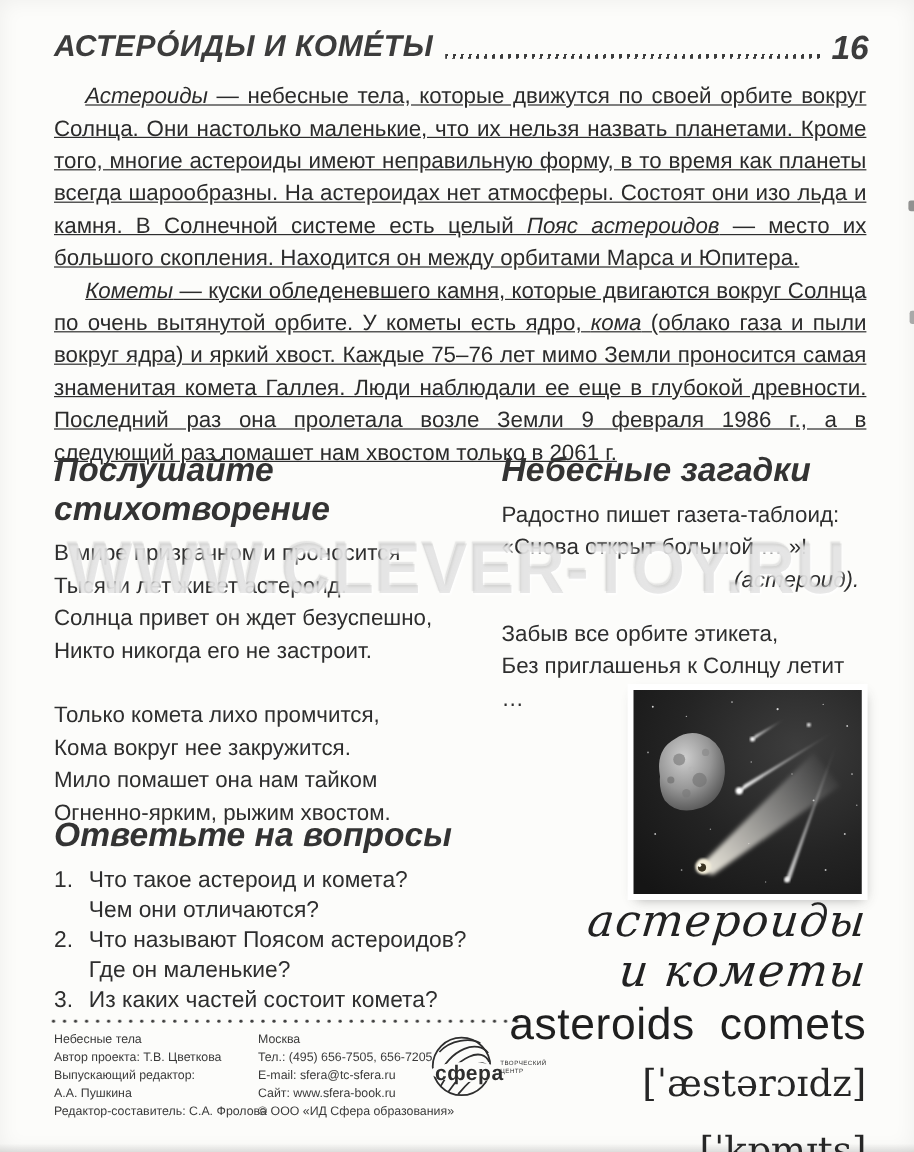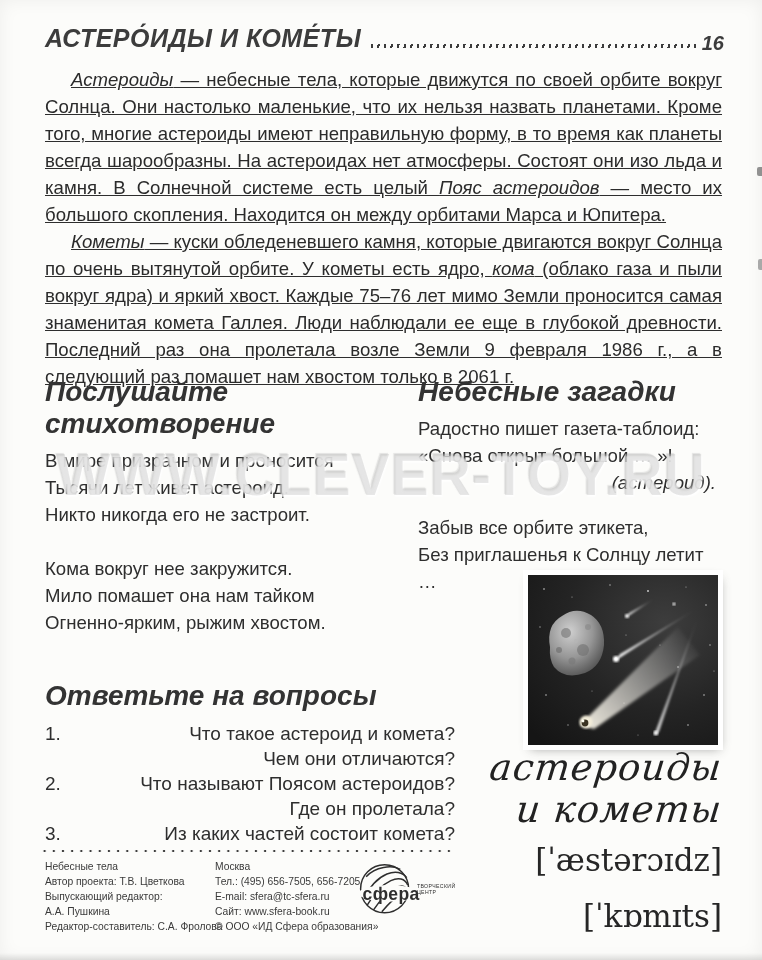--- a/index.html
+++ b/index.html
@@ -16,21 +16,21 @@
   
   .hdr{position:absolute;top:24px;left:45px;right:38px;display:flex;align-items:flex-end;}
   .chapter-title{
     font-size:25px;font-weight:bold;font-style:italic;
     letter-spacing:.5px;color:#3c3c3c;white-space:nowrap;margin:0;
   }
   .leader{
     flex:1;height:4px;margin:0 6px 5px 10px;
     background:repeating-linear-gradient(100deg,#3c3c3c 0 2.2px,transparent 2.2px 6.5px);
   }
-  .page-num{font-size:20px;font-weight:bold;font-style:italic;color:#3c3c3c;margin-bottom:-2px;text-align:center;}
+  .page-num{font-size:28px;font-weight:bold;font-style:italic;color:#3c3c3c;margin-bottom:-2px;text-align:center;}
   
   .intro{position:absolute;top:66px;left:45px;width:677px;text-decoration:underline;}
   .intro p{
     margin:0;font-size:18.6px;line-height:27px;text-align:justify;
     text-indent:26px;color:#2b2b2b;
   }
   .intro .it{font-style:italic;}
   
   .col-head{
     font-size:28px;font-weight:bold;font-style:italic;color:#333;
@@ -50,21 +50,21 @@
     font-size:57px;font-weight:bold;letter-spacing:1px;
     color:rgba(176,176,176,0.30);
     text-shadow:1px 2px 2px rgba(255,255,255,0.9),-1px -1px 1px rgba(140,140,140,0.22);
     white-space:nowrap;pointer-events:none;z-index:5;
     transform:scaleY(1.05);
   }
   
   .questions{position:absolute;top:680px;left:45px;width:410px;}
   .questions .col-head{margin-bottom:9px;}
   .q-item{display:grid;grid-template-columns:29px 1fr;font-size:19px;line-height:25px;}
-  .q-item .q-line{display:block;text-align:right;}
+  .q-item .q-line{display:block;}
   
   .photo{
     position:absolute;top:575px;left:528px;width:190px;height:170px;
     box-shadow:0 0 0 5px #fff,2px 4px 10px rgba(60,60,60,0.45);
     background:#1a1a1a;
   }
   .photo svg{display:block;width:190px;height:170px;}
   
   .vocab{position:absolute;top:747px;left:390px;right:40px;text-align:right;z-index:2;}
   .script-line{
@@ -115,23 +115,25 @@
     <p><span class="it">Кометы</span><span> — куски обледеневшего камня, которые двигаются вокруг Солнца по очень вытянутой орбите. У кометы есть ядро, </span><span class="it">кома</span><span> (облако газа и пыли вокруг ядра) и яркий хвост. Каждые 75–76 лет мимо Земли проносится самая знаменитая комета Галлея. Люди наблюдали ее еще в глубокой древности. Последний раз она пролетала возле Земли 9 февраля 1986 г., а в следующий раз помашет нам хвостом только в 2061 г.</span></p>
   </div>
 
   <div class="watermark">WWW.CLEVER-TOY.RU</div>
 
   <div class="poem">
     <h2 class="col-head">Послушайте стихотворение</h2>
     <div class="stanza1">
       <div class="line">В мире призрачном и проносится</div>
       <div class="line">Тысячи лет живет астероид.</div>
+      <div class="line">Солнца привет он ждет безуспешно,</div>
       <div class="line">Никто никогда его не застроит.</div>
     </div>
     <div class="stanza2">
+      <div class="line">Только комета лихо промчится,</div>
       <div class="line">Кома вокруг нее закружится.</div>
       <div class="line">Мило помашет она нам тайком</div>
       <div class="line">Огненно-ярким, рыжим хвостом.</div>
     </div>
   </div>
 
   <div class="riddles">
     <h2 class="col-head">Небесные загадки</h2>
     <div class="riddle1">
       <div class="line">Радостно пишет газета-таблоид:</div>
@@ -151,21 +153,21 @@
       <span>1.</span>
       <span>
         <span class="q-line">Что такое астероид и комета?</span>
         <span class="q-line">Чем они отличаются?</span>
       </span>
     </div>
     <div class="q-item">
       <span>2.</span>
       <span>
         <span class="q-line">Что называют Поясом астероидов?</span>
-        <span class="q-line">Где он пролетала?</span>
+        <span class="q-line">Где он маленькие?</span>
       </span>
     </div>
     <div class="q-item">
       <span>3.</span>
       <span>
         <span class="q-line">Из каких частей состоит комета?</span>
       </span>
     </div>
   </div>
 
@@ -257,20 +259,21 @@
       <g>
         <polygon points="126,160 170,42 131,157" fill="url(#tailC)" filter="url(#soft)"></polygon>
         <circle cx="128" cy="158" r="2.4" fill="#f0f0f0" filter="url(#soft)"></circle>
       </g>
     </svg>
   </div>
 
   <div class="vocab">
     <div class="script-line">астероиды</div>
     <div class="script-line">и кометы</div>
+    <div class="english-line">asteroids comets</div>
     <div class="transcription-line">[ˈæstərɔɪdz] [ˈkɒmɪts]</div>
   </div>
 
   <div class="dotted-sep"></div>
   <div class="credits">
     <div class="c-col left">
       <div class="c-bold">Небесные тела</div>
       <div>Автор проекта: Т.В. Цветкова</div>
       <div>Выпускающий редактор:</div>
       <div>А.А. Пушкина</div>

